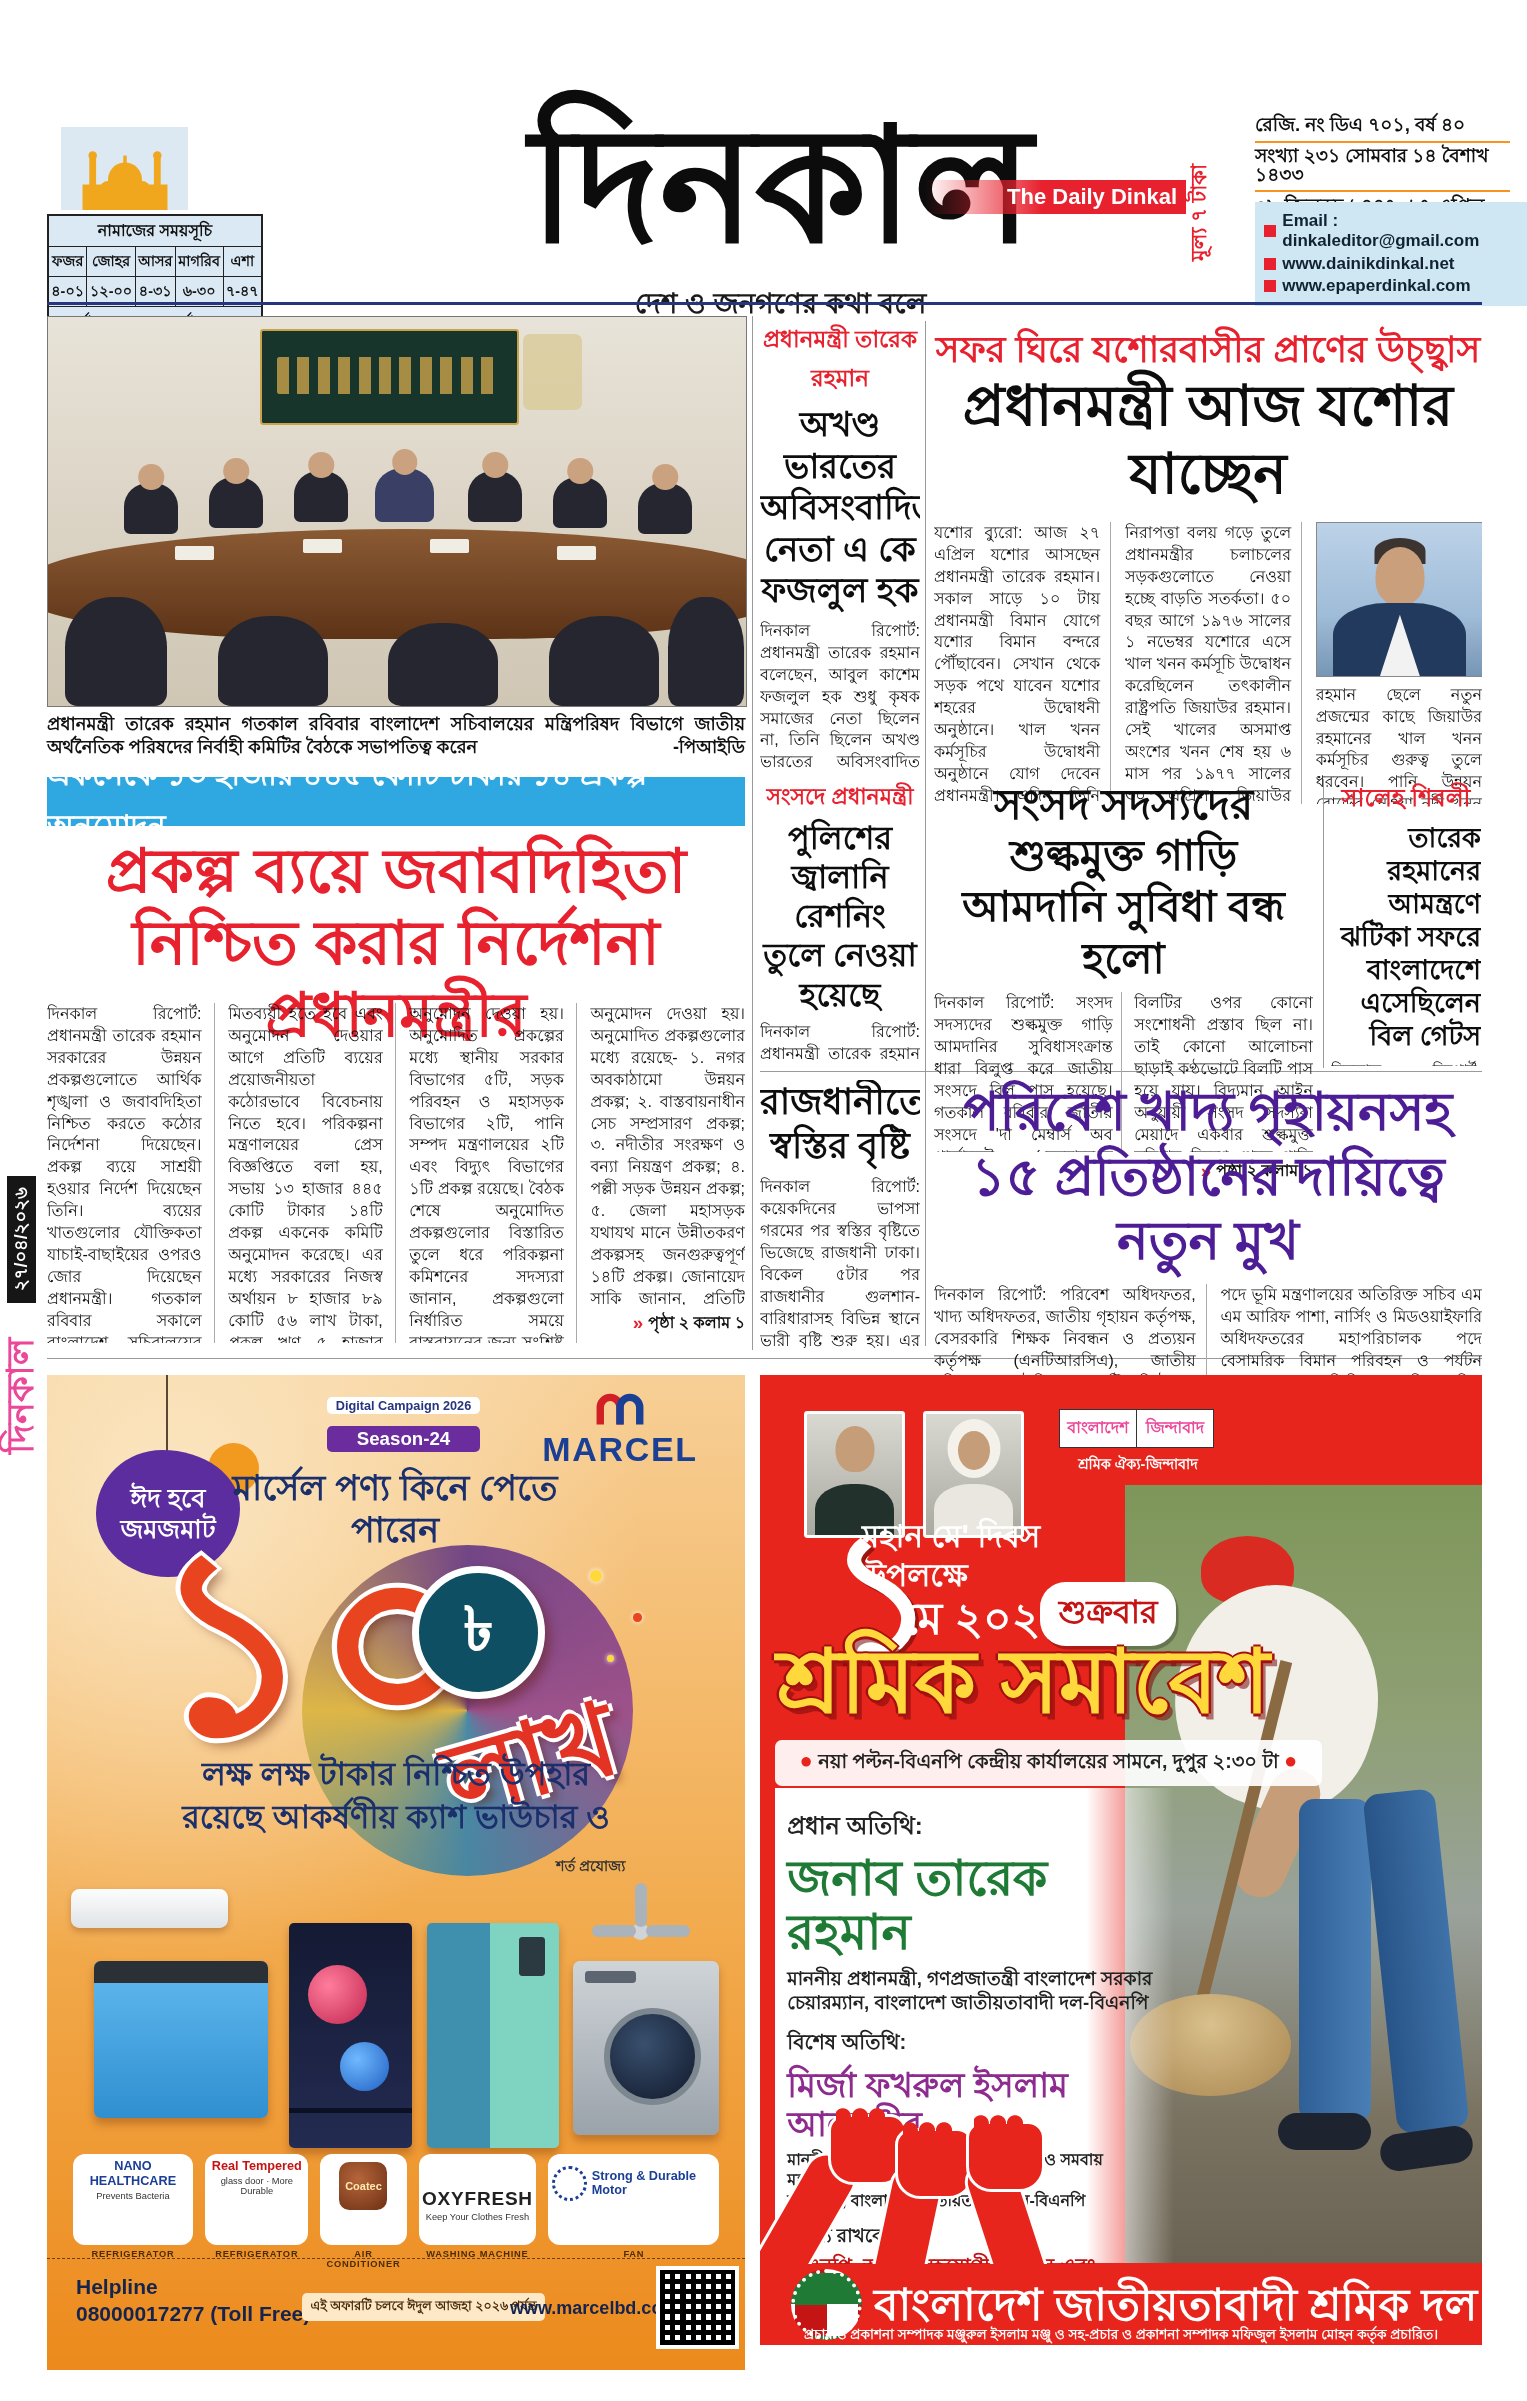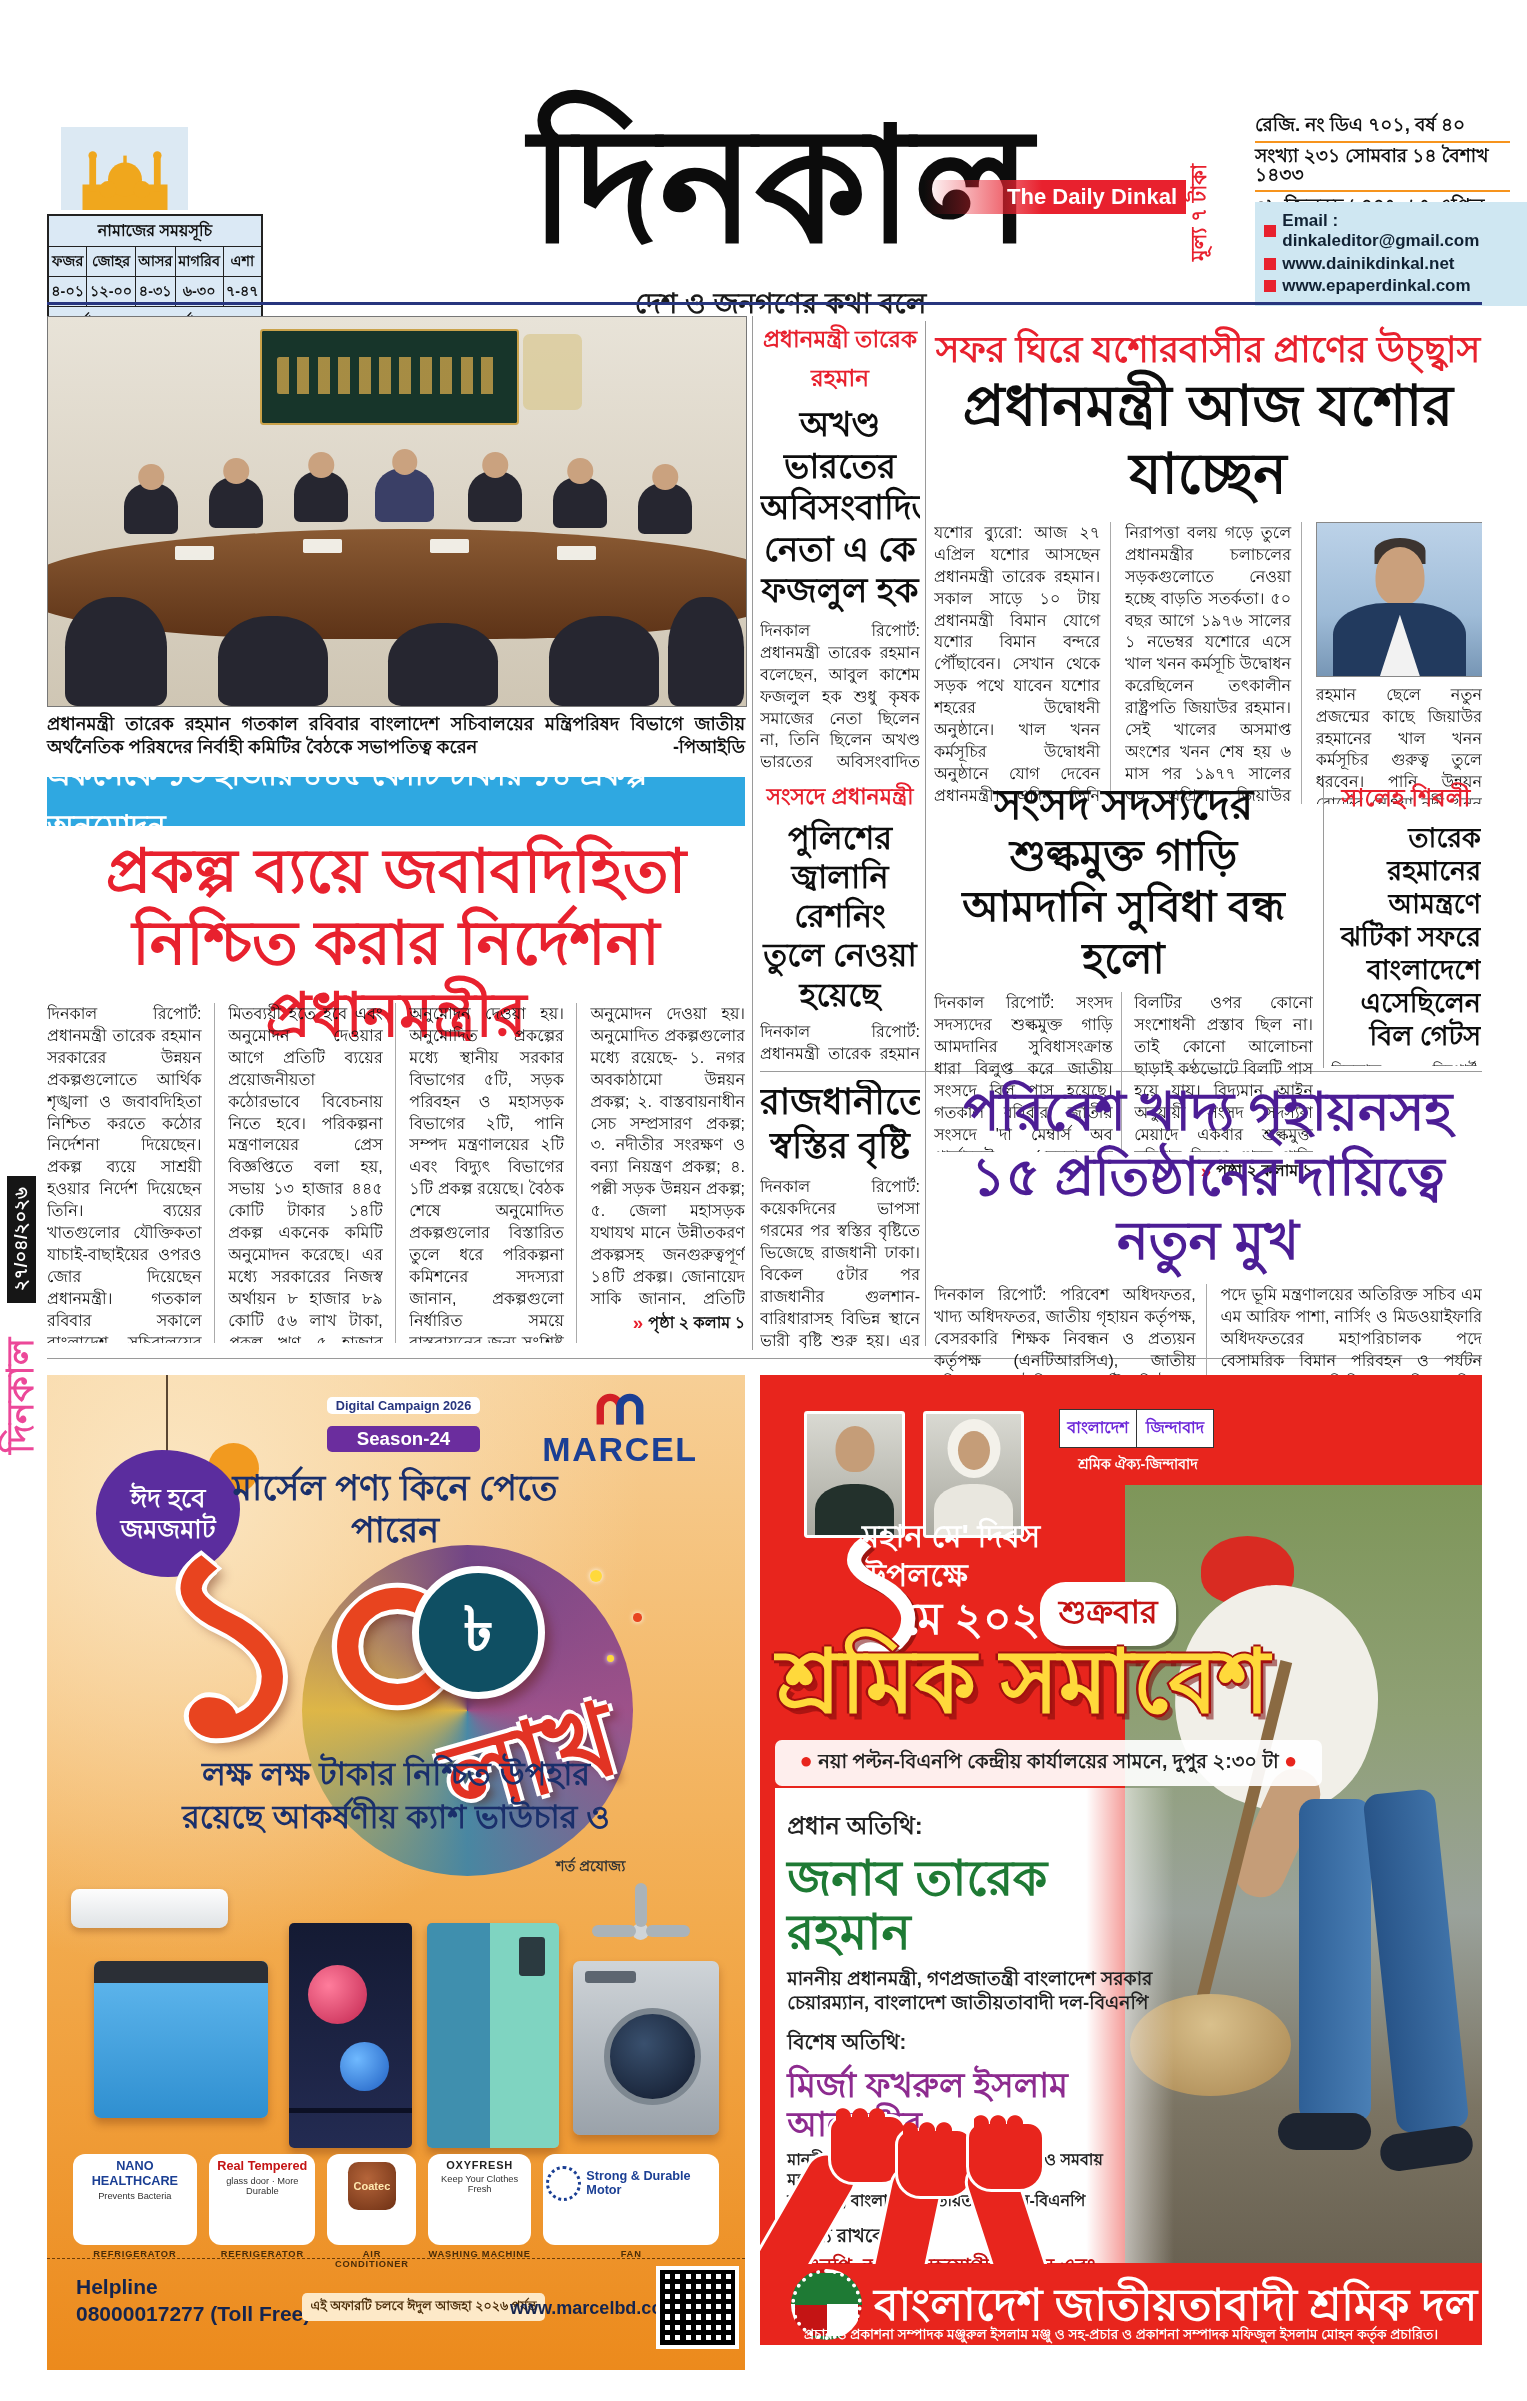--- a/index.html
+++ b/index.html
@@ -113,21 +113,21 @@
 
   .rally{left:760px;top:1375px;width:722px;height:970px;background:#e8251d;overflow:hidden;}
   .r-portrait{position:absolute;top:36px;width:95px;height:121px;border:3.4px solid #fff;border-radius:3.4px;overflow:hidden;
      background:linear-gradient(180deg,#d9d9d2,#a9a9a0);}
   .r-portrait .hd{position:absolute;left:50%;top:12px;transform:translateX(-50%);width:39px;height:46px;border-radius:50% 50% 45% 45%;background:#c59d78;}
   .r-portrait .bd{position:absolute;left:8%;bottom:-5.1px;width:84%;height:46%;border-radius:45% 45% 0 0;background:#23312c;}
   .r-portrait.w .bd{background:#e9e7df;}
   .r-portrait.w .scarf{position:absolute;left:50%;top:5.1px;transform:translateX(-50%);width:53px;height:59px;border-radius:50%;background:#f3f1ea;}
   .r-portrait.w .fc{position:absolute;left:50%;top:17px;transform:translateX(-50%);width:32px;height:39px;border-radius:50%;background:#c59d78;}
   .slogan-box{position:absolute;left:299px;top:34px;width:153px;height:37px;background:#fff;display:flex;border:0.8px solid #333;}
-  .slogan-box div{flex:1;display:flex;align-items:center;justify-content:center;font-size:16px;font-weight:bold;color:#6d28d9;}
+  .slogan-box div{flex:1;display:flex;align-items:center;justify-content:center;font-size:16px;font-weight:bold;color:#ec4899;}
   .slogan-box div:first-child{border-right:0.8px solid #333;}
   .slogan-sub{position:absolute;left:289px;top:78px;width:178px;text-align:center;color:#fff;font-size:14.4px;font-weight:bold;}
   .r-photo{position:absolute;left:365px;top:110px;width:357px;height:778px;overflow:hidden;
      background:linear-gradient(180deg,#7e9659 0%,#8fa075 30%,#9aa29b 55%,#7b7463 80%,#6a6252 100%);}
   .r-photo .cap{position:absolute;left:76px;top:51px;width:93px;height:68px;background:#d92b22;border-radius:50% 50% 40% 40%;}
   .r-photo .shirt{position:absolute;left:51px;top:102px;width:204px;height:221px;background:#f1efe8;border-radius:45% 55% 40% 50%;transform:rotate(18deg);}
   .r-photo .arm{position:absolute;left:127px;top:280px;width:51px;height:136px;background:#c59d78;border-radius:25.5px;transform:rotate(24deg);}
   .r-photo .jean1{position:absolute;left:174px;top:314px;width:72px;height:323px;background:linear-gradient(90deg,#2e5f96,#4a7fb5);border-radius:15.3px;}
   .r-photo .jean2{position:absolute;left:255px;top:306px;width:72px;height:340px;background:linear-gradient(90deg,#285488,#3f72a8);border-radius:15.3px;transform:rotate(-6deg);}
   .r-photo .shoe{position:absolute;width:93px;height:37px;background:#1d2430;border-radius:18.7px;}
@@ -422,21 +422,21 @@
         <div class="badge-cat">REFRIGERATOR</div>
       </div>
       <div>
         <div class="badge-card">
           <div style="width:48px;height:48px;margin:3.4px auto 0;border-radius:10.2px;background:radial-gradient(circle at 40% 35%,#b5653a,#6e3014);color:#ffe9b0;font-size:11px;font-weight:bold;display:flex;align-items:center;justify-content:center;">Coatec</div>
         </div>
         <div class="badge-cat">AIR CONDITIONER</div>
       </div>
       <div>
         <div class="badge-card">
-          <div class="t" style="color:#222;font-size:11px;letter-spacing:0.8px;">OXYFRESH</div>
+          <div class="t" style="color:#222;font-size:19px;letter-spacing:0.8px;margin-top:29px;">OXYFRESH</div>
           <div class="s">Keep Your Clothes Fresh</div>
         </div>
         <div class="badge-cat">WASHING MACHINE</div>
       </div>
       <div>
         <div class="badge-card">
           <div style="display:flex;align-items:center;gap:5.1px;justify-content:center;margin-top:6.8px;">
             <div style="width:29px;height:29px;border-radius:50%;border:3.4px dotted #1b3f94;flex:0 0 auto;"></div>
             <div class="t" style="text-align:left;"><span>Strong &amp; Durable</span> <span>Motor</span></div>
           </div>

